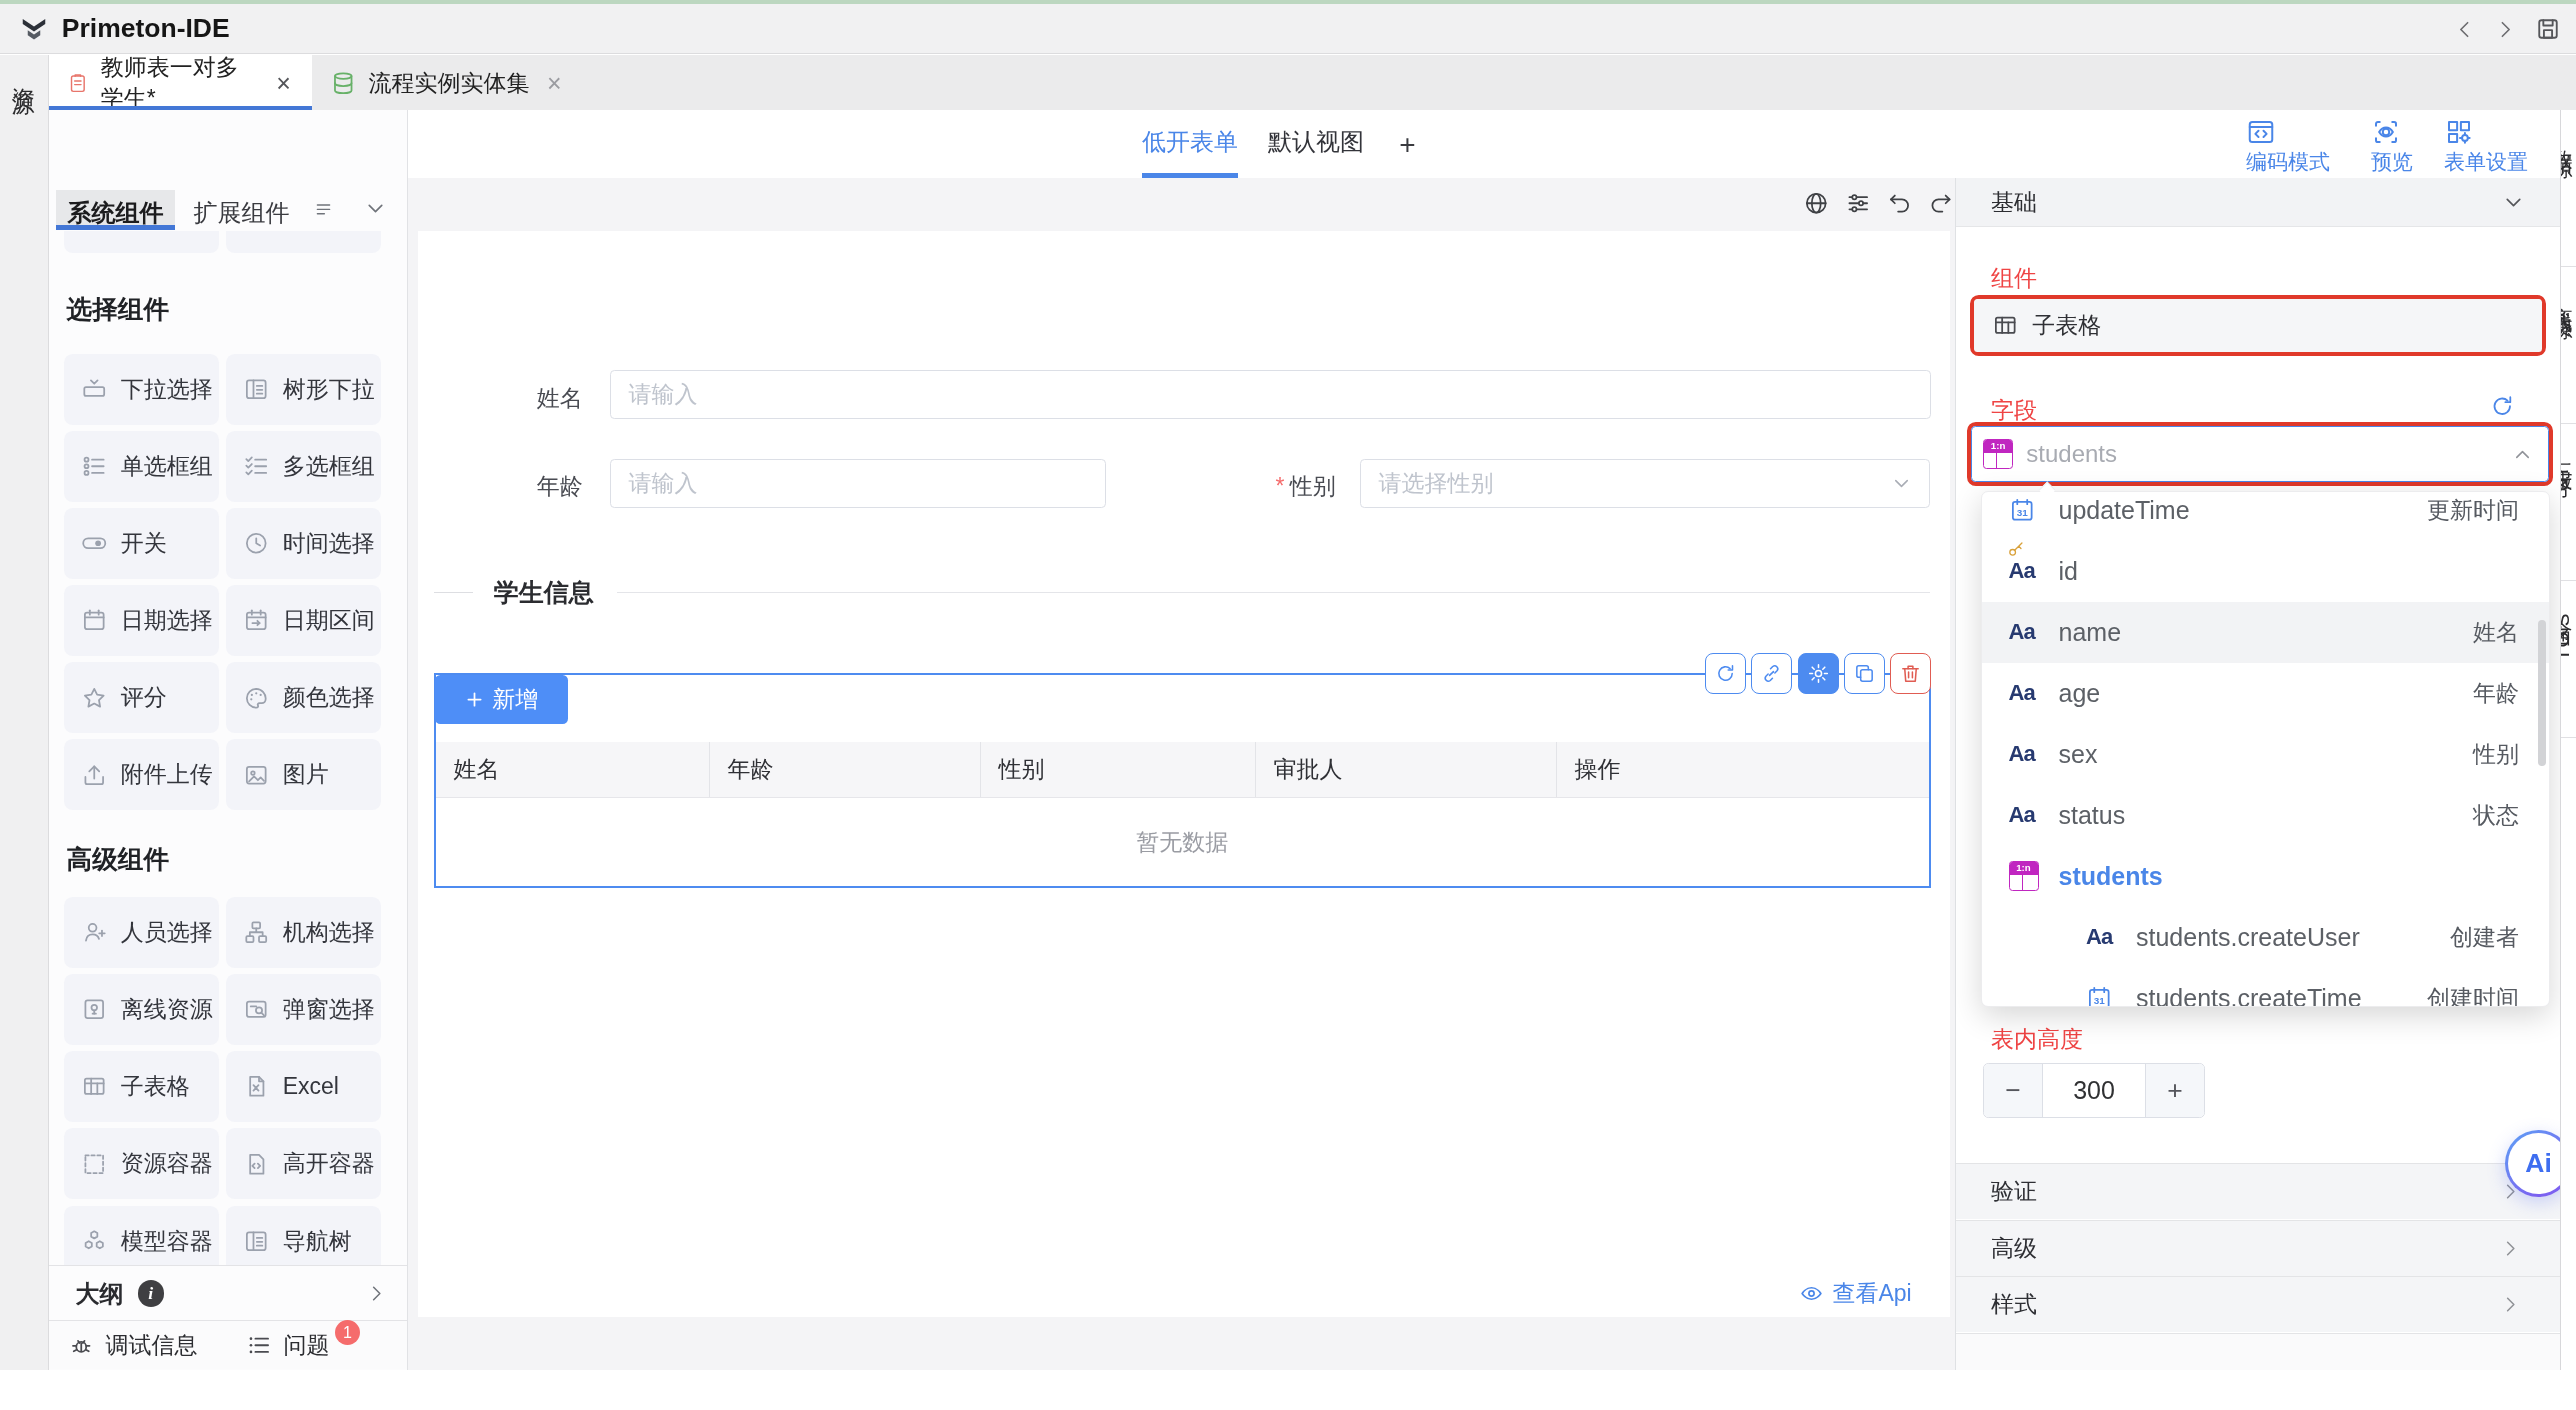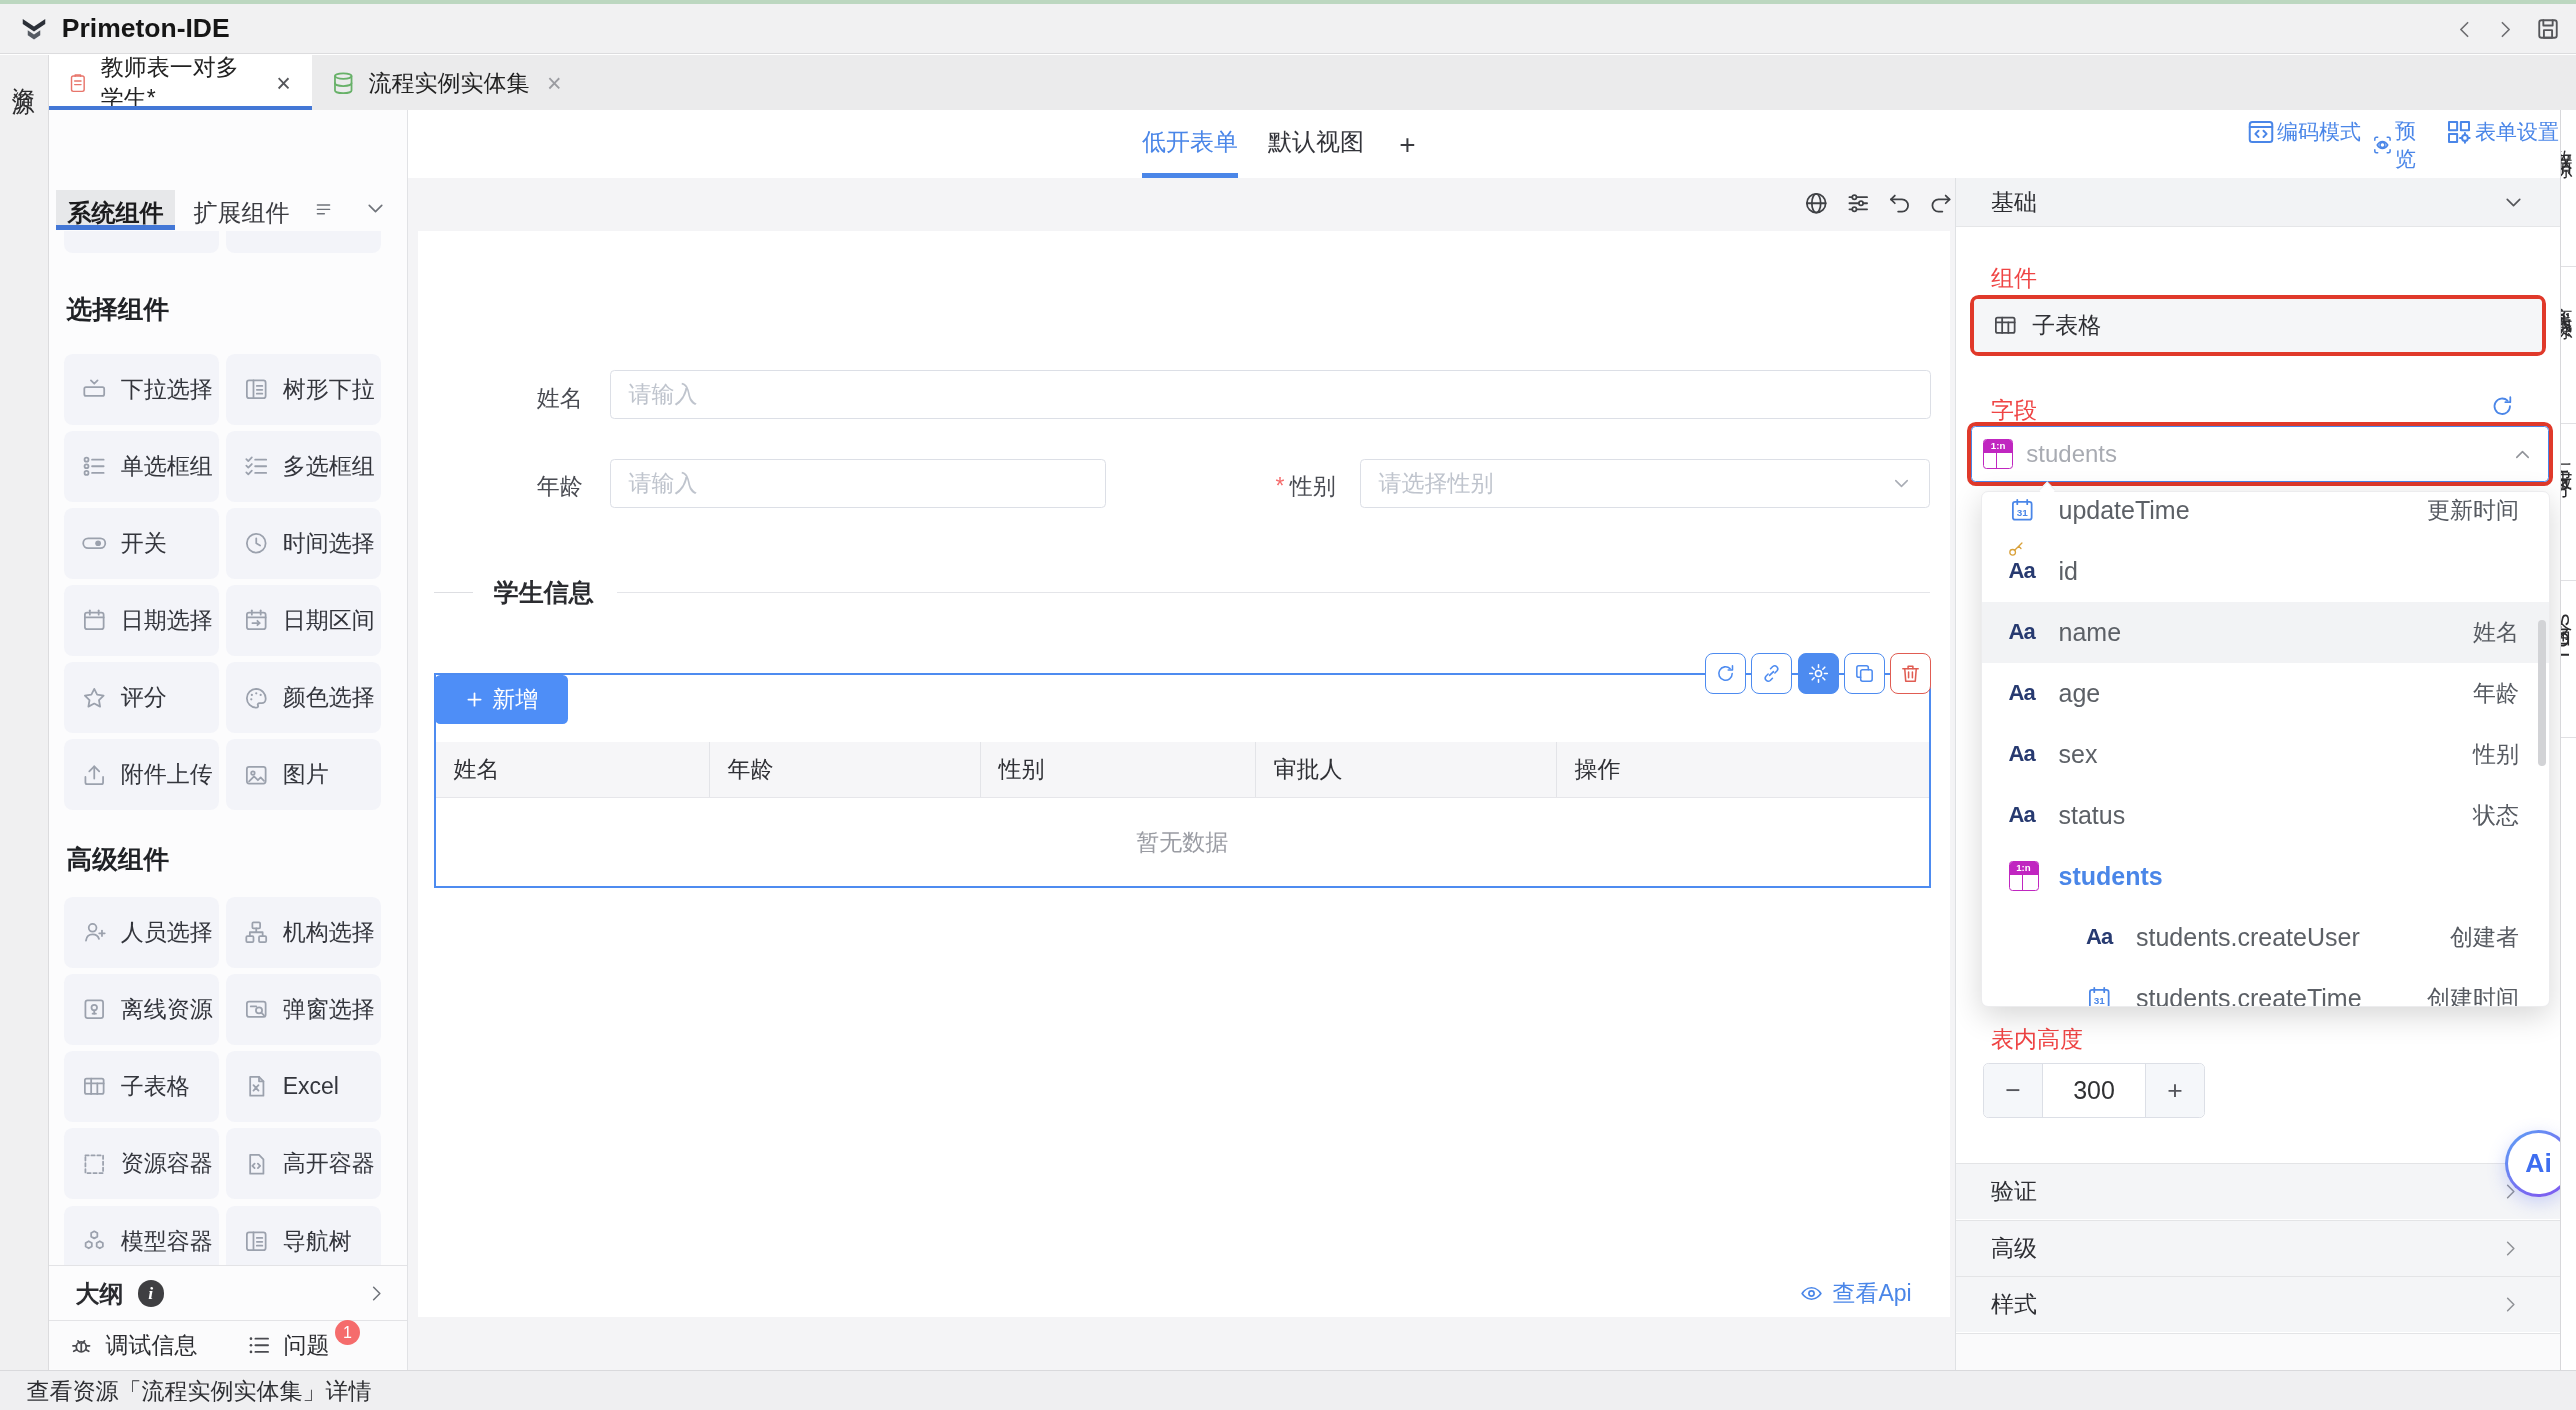--- a/index.html
+++ b/index.html
@@ -54,21 +54,21 @@
   .debug-item .dicon { color:#4a4b50; }
   .badge { position:relative; top:-12.4px; left:-5.3px; min-width:25px; height:25px; border-radius:12.4px; background:#f56c6c; color:#fff; font-size:16px; display:flex; align-items:center; justify-content:center; padding:0 5.3px; }
 
   
   .topstrip { position:absolute; left:408px; top:110px; width:2152px; height:68px; background:#fff; }
   .vtabs { position:absolute; left:734px; top:0; height:68px; display:flex; align-items:center; gap:30px; }
   .vtab { position:relative; font-size:24px; color:#33343a; height:68px; line-height:63px; }
   .vtab.active { color:#4a86e8; }
   .vtab.active::after { content:""; position:absolute; left:0; right:0; bottom:0; height:5.3px; background:#4a86e8; }
   .vtab-add { font-size:28px; color:#3a3b40; margin-left:5.3px; line-height:63px; }
-  .hact { position:absolute; top:7px; display:flex; flex-direction:row; align-items:center; gap:1px; color:#4a86e8; }
+  .hact { position:absolute; top:7px; display:flex; flex-direction:column; align-items:flex-start; gap:1px; color:#4a86e8; }
   .hact .hlabel { font-size:21px; }
 
   
   .canvas { position:absolute; left:408px; top:178px; width:1547px; height:1192px; background:#f4f4f6; }
   .ctoolbar { position:absolute; left:1395px; top:11.5px; display:flex; gap:15px; color:#3f4145; }
   .whitecard { position:absolute; left:9.7px; top:53px; width:1532px; height:1086px; background:#fff; }
   .fdivider { position:absolute; left:16px; right:19.4px; display:flex; align-items:center; }
   .fdivider .dash { width:39px; height:1.8px; background:#dddee2; }
   .fdivider .dtitle { font-size:25px; font-weight:700; color:#2b2c30; margin:0 23px 0 21px; white-space:nowrap; }
   .fdivider .dline { flex:1; height:1.8px; background:#e4e5e9; }
@@ -920,18 +920,15 @@
     <div class="aibtn">Ai</div>
   </div>
 
   <div class="rightrail">
     <span class="rritem">数据源</span>
     <span class="rritem">离线资源</span>
     <span class="rritem">三方服务</span>
     <span class="rritem">命名SQL</span>
   </div>
 
-  <div class="statusbar">
-    <span>查看资源「流程实例实体集」详情</span>
-  </div>
 
 </div>
 
 
 </body></html>

